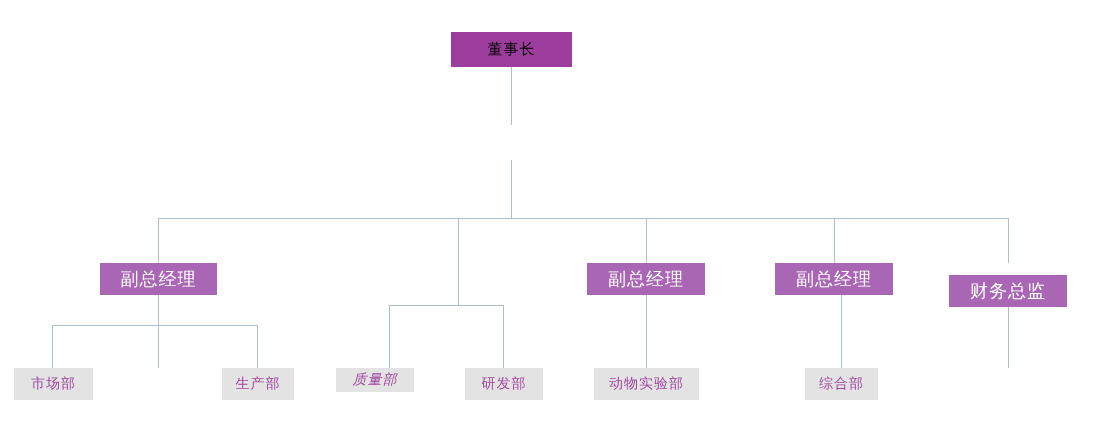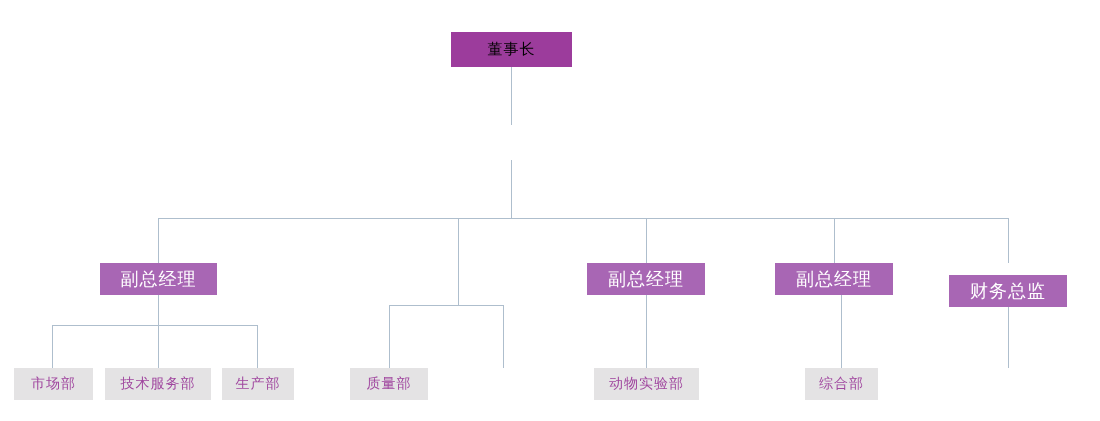--- a/index.html
+++ b/index.html
@@ -103,32 +103,32 @@
   </div>
 
   <div class="node level-2" style="left:949px; top:255px; width:118px; height:32px;margin-top:20px;">
     <span>财务总监</span>
   </div>
 
   <div class="node leaf" style="left:14px; top:368px; width:79px; height:32px;">
     <span>市场部</span>
   </div>
 
-  <div class="node leaf" style="left:105px; top:368px; width:106px; height:32px;">
-    <span>技术服务部</span>
-  </div>
 
   <div class="node leaf" style="left:222px; top:368px; width:72px; height:32px;font-family:Liberation Serif, serif;">
     <span>生产部</span>
   </div>
 
-  <div class="node leaf" style="left:350px; top:368px; width:78px; height:32px;">
+  <div class="node leaf" style="left:336px; top:368px; width:78px; height:24px;font-style:italic;">
     <span>质量部</span>
   </div>
 
+  <div class="node leaf" style="left:465px; top:368px; width:78px; height:32px;">
+    <span>研发部</span>
+  </div>
 
   <div class="node leaf" style="left:594px; top:368px; width:105px; height:32px;text-align:right;">
     <span>动物实验部</span>
   </div>
 
   <div class="node leaf" style="left:805px; top:368px; width:73px; height:32px;">
     <span>综合部</span>
   </div>
 
 

